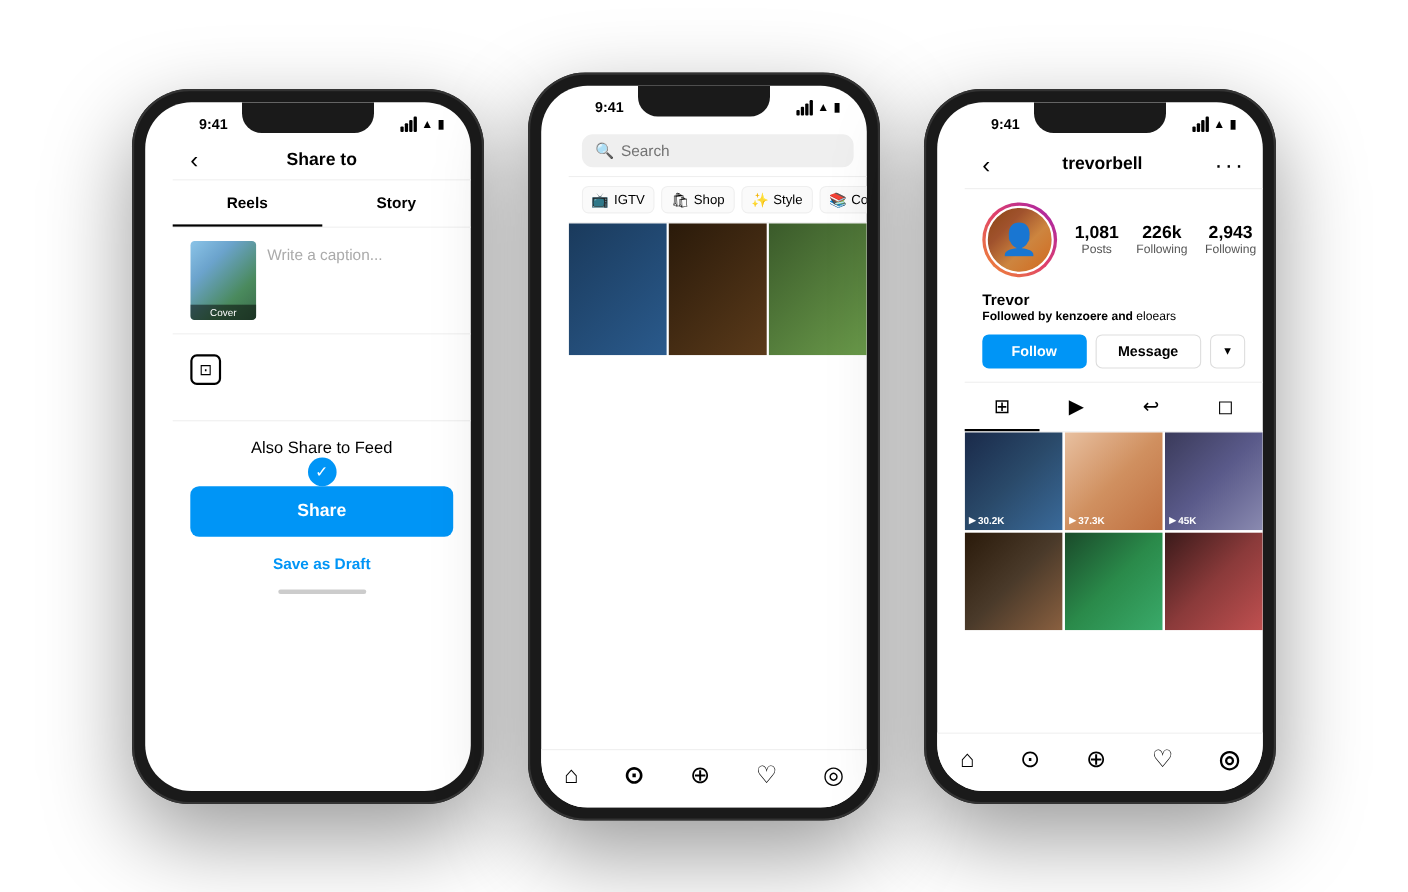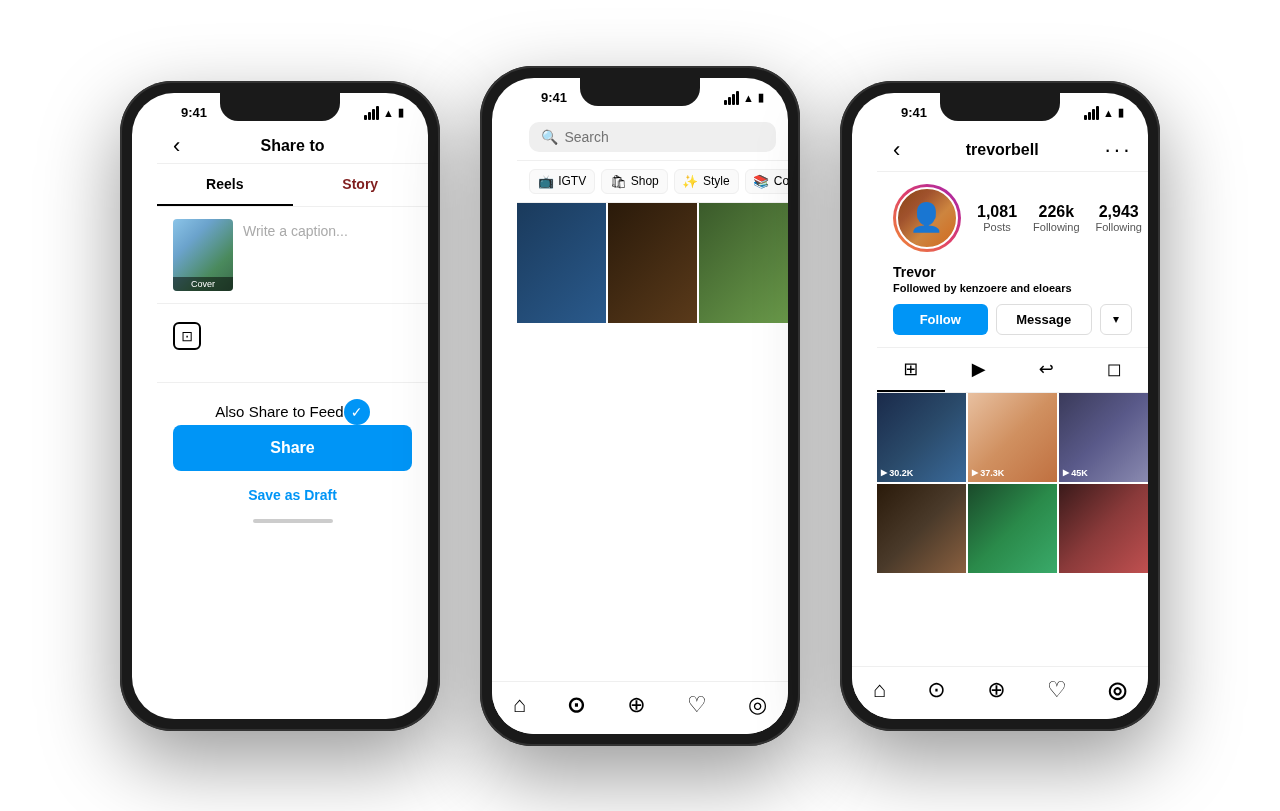--- a/index.html
+++ b/index.html
@@ -91,21 +91,21 @@
       padding: 12px 0;
       font-size: 14px;
       font-weight: 600;
       cursor: pointer;
     }
     .tab-item.active {
       color: #000;
       border-bottom: 2px solid #000;
       text-align: center;
     }
-    .tab-item.inactive { color: #7f1d1d; }
+    .tab-item.inactive { color: #000000; }
     .caption-area {
       display: flex;
       padding: 12px 16px;
       gap: 10px;
       border-bottom: 1px solid #efefef;
     }
     .cover-thumb {
       width: 60px;
       height: 72px;
       border-radius: 4px;
@@ -152,24 +152,25 @@
       justify-content: center;
       font-size: 14px;
       flex-shrink: 0;
       margin-top: 2px;
     }
     .option-title { font-size: 15px; font-weight: 600; margin-bottom: 4px; }
     .option-desc { font-size: 11px; color: #888; line-height: 1.4; }
     .also-share-row {
       display: flex;
       align-items: center;
-      justify-content: center;
+      justify-content: flex-end;
       padding: 16px 16px 0;
       border-top: 1px solid #efefef;
       margin-top: 8px;
+      flex-direction: column;
     }
     .also-share-label { font-size: 15px; font-weight: 500; }
     .checkmark-circle {
       width: 26px;
       height: 26px;
       background: #0095f6;
       border-radius: 50%;
       display: flex;
       align-items: center;
       justify-content: center;
@@ -589,21 +590,21 @@
               </div>
               <div class="stat-item">
                 <span class="stat-num">2,943</span>
                 <span class="stat-label">Following</span>
               </div>
             </div>
           </div>
           <div class="profile-name">Trevor</div>
           <div class="followed-by">
             <span>Followed by</span>
-            <span> <span style="font-weight:600;color:#000">kenzoere</span> and <span style="font-weight:700;color:#000">eloears</span></span>
+            <span> <span style="font-weight:600;color:#000">kenzoere</span> and <span style="font-weight:400;color:#000">eloears</span></span>
           </div>
           <div class="action-btns">
             <button class="follow-btn">Follow</button>
             <button class="message-btn">Message</button>
             <div class="dropdown-btn">▾</div>
           </div>
         </div>
 
         <div class="content-tabs">
           <div class="content-tab active">⊞</div>

